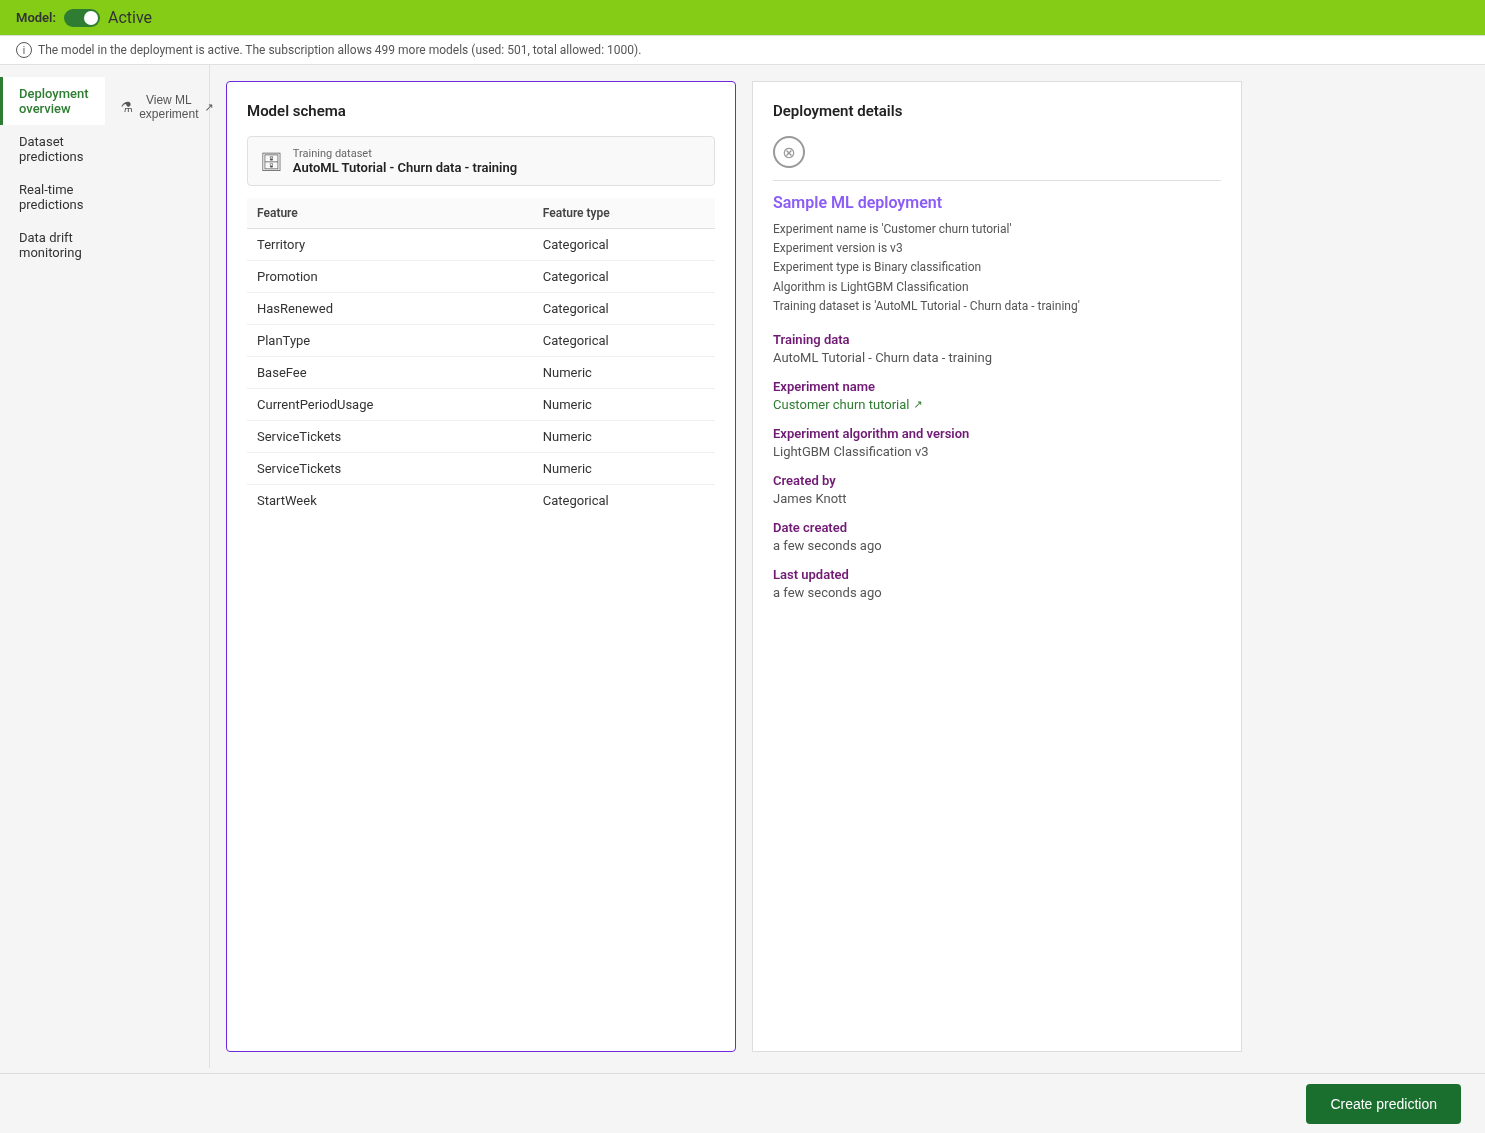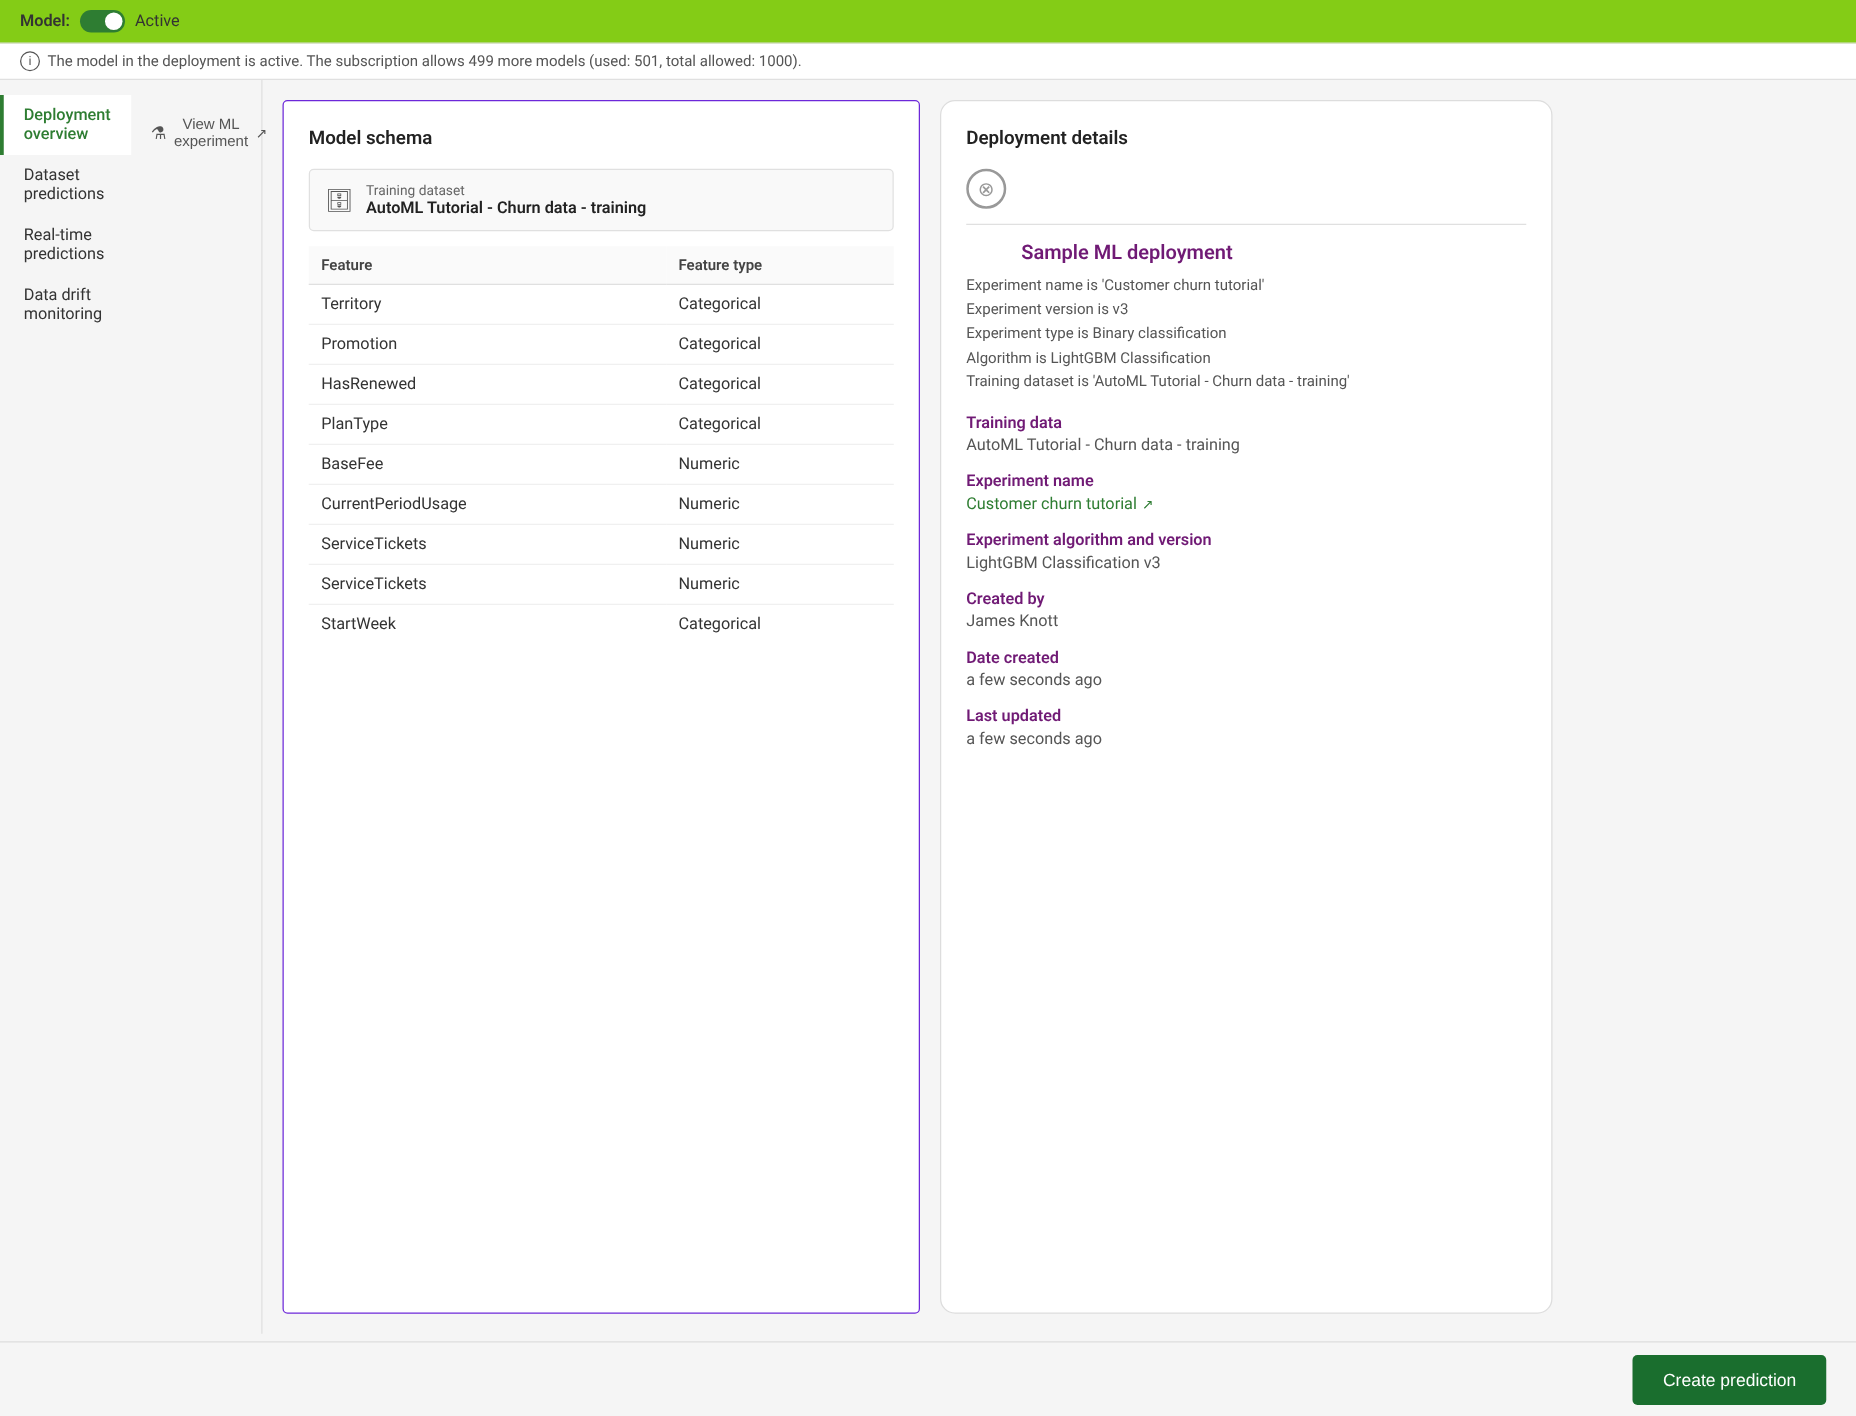--- a/index.html
+++ b/index.html
@@ -36,21 +36,21 @@
       content: '';
       position: absolute;
       width: 14px;
       height: 14px;
       background: #fff;
       border-radius: 50%;
       top: 2px;
       right: 2px;
     }
     .active-label {
-      font-size: 13px;
+      font-size: 16px;
       color: #333;
     }
 
     .info-bar {
       background: #fff;
       padding: 6px 16px;
       display: flex;
       align-items: center;
       gap: 6px;
       font-size: 12px;
@@ -188,21 +188,21 @@
       color: #333;
     }
     .feature-table tr:last-child td {
       border-bottom: none;
     }
 
     .deployment-details-panel {
       width: 490px;
       background: #fff;
       border: 1px solid #ddd;
-      border-radius: 12px;
+      border-radius: 0;
       padding: 20px;
     }
 
     .icon-placeholder {
       width: 32px;
       height: 32px;
       border: 2px solid #999;
       border-radius: 50%;
       display: flex;
       align-items: center;
@@ -214,23 +214,22 @@
 
     .divider {
       border: none;
       border-top: 1px solid #e0e0e0;
       margin: 12px 0;
     }
 
     .deployment-name {
       font-size: 16px;
       font-weight: 600;
-      color: #701a75;
+      color: #8b5cf6;
       margin-bottom: 8px;
-      margin-left: 44px;
     }
 
     .detail-description {
       font-size: 12px;
       color: #555;
       line-height: 1.6;
       margin-bottom: 16px;
     }
 
     .detail-section {

